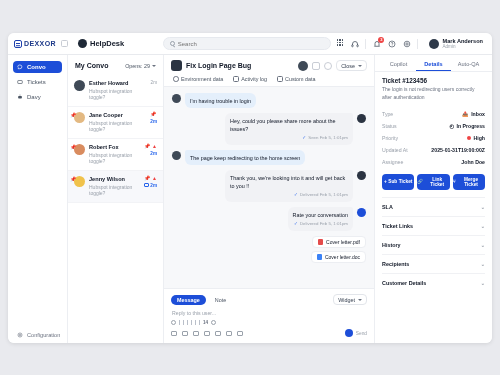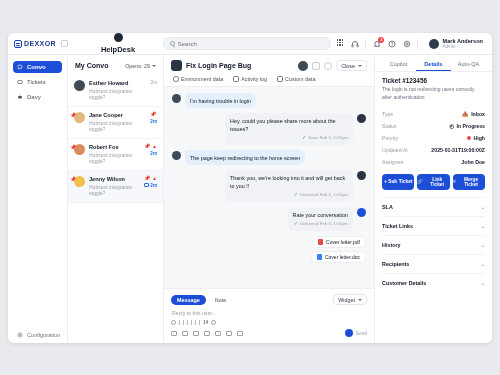--- a/index.html
+++ b/index.html
@@ -29,21 +29,21 @@
     width: 8px; height: 8px; border: 1.4px solid #1e40af; border-radius: 2px;
     position: relative; flex: 0 0 8px;
   }
   .brand-mark:after {
     content:''; position:absolute; left:1px; top:2.5px; width:4px; height:1.2px;
     background:#1e40af; box-shadow: 0 2.2px 0 #1e40af;
   }
   .brand-text { font-size: 7px; font-weight: 700; color: #1e3a8a; letter-spacing: .4px; }
   .collapse-ic { margin-left: auto; width: 7px; height: 7px; border: 1px solid #c8ccd4; border-radius: 1.5px; }
 
-  .hd-title { display:flex; align-items:center; gap:3px; padding-left: 10px; width: 90px; flex-direction: column; }
+  .hd-title { display:flex; align-items:center; gap:3px; padding-left: 10px; width: 90px; }
   .hd-dot { width: 9px; height: 9px; border-radius: 50%; background:#1f2937; }
   .hd-label { font-size: 7.5px; font-weight: 700; color:#111827; }
 
   .search-wrap { flex: 1; display: flex; justify-content: center; }
   .search {
     width: 168px; height: 13px; background: #f1f3f6; border: 1px solid #e6e9ee;
     border-radius: 7px; display: flex; align-items: center; gap: 3px; padding: 0 6px;
   }
   .search input {
     border: none; outline: none; background: transparent; font-size: 6px;

